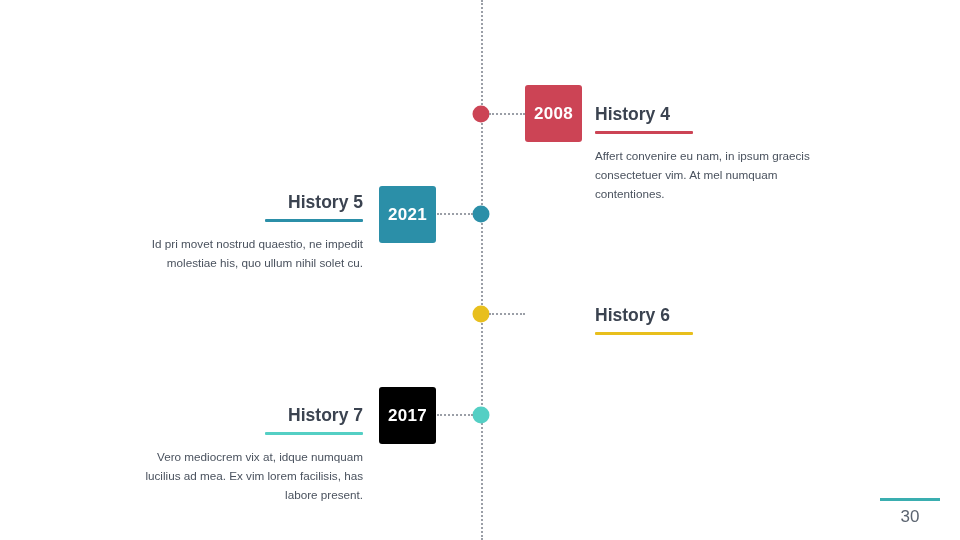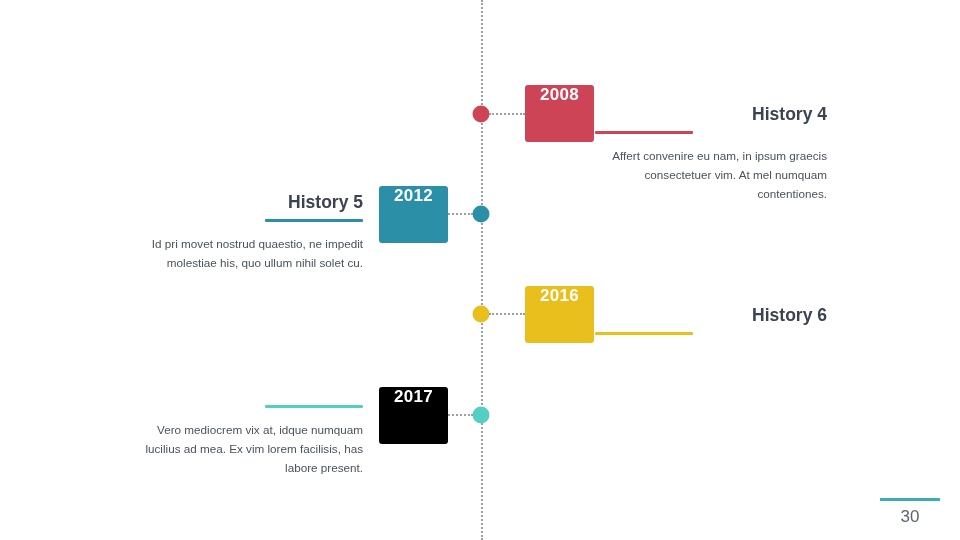--- a/index.html
+++ b/index.html
@@ -43,28 +43,28 @@
   .connector {
     position: absolute;
     height: 0;
     border-top: 2px dotted #8a8f98;
     opacity: 0.85;
   }
 
   
   .year-chip {
     position: absolute;
-    width: 69px;
+    width: 57px;
     height: 57px;
     border-radius: 3px;
     color: #ffffff;
     font-size: 17px;
     font-weight: bold;
     display: flex;
-    align-items: flex-start;
+    align-items: center;
     justify-content: center;
     letter-spacing: 0.3px;
   }
 
   
   .entry {
     position: absolute;
   }
   .entry .title {
     font-size: 17.5px;
@@ -79,21 +79,21 @@
     border-radius: 1px;
   }
   .entry .body {
     margin-top: 13px;
     font-size: 11.7px;
     line-height: 1.62;
     color: #4a525e;
   }
   .entry.right .title,
   .entry.right .body {
-    text-align: right;
+    text-align: left;
   }
   .entry.left .title,
   .entry.left .body {
     text-align: right;
   }
 
   
   .page-rule {
     position: absolute;
     right: 20px;
@@ -126,44 +126,42 @@
   </div>
   <div class="entry right" style="left:595px; top:104px; width:232px;">
     <div class="title">History 4</div>
     <div class="rule" style="background:#cc4455; width:98px;"></div>
     <div class="body">Affert convenire eu nam, in ipsum graecis consectetuer vim. At mel numquam contentiones.</div>
   </div>
 
   <div class="node-dot" style="left:481px; top:214px; background:#2b8fa8;"></div>
   <div class="connector" style="left:437px; top:213px; width:36px; border-color:#8a8f98;"></div>
   <div class="year-chip" style="left:379px; top:186px; background:#2b8fa8;">
-    <span>2012</span>
+    <span>2021</span>
   </div>
   <div class="entry left" style="left:133px; top:192px; width:230px;">
     <div class="title">History 5</div>
     <div class="rule" style="background:#2b8fa8; width:98px; margin-left:auto;"></div>
     <div class="body">Id pri movet nostrud quaestio, ne impedit molestiae his, quo ullum nihil solet cu.</div>
   </div>
 
   <div class="node-dot" style="left:481px; top:314px; background:#e8bf1d;"></div>
   <div class="connector" style="left:489px; top:313px; width:36px; border-color:#8a8f98;"></div>
-  <div class="year-chip" style="left:525px; top:286px; background:#e8bf1d;">
-    <span>2016</span>
-  </div>
   <div class="entry right" style="left:595px; top:305px; width:232px;">
     <div class="title">History 6</div>
     <div class="rule" style="background:#e8bf1d; width:98px;"></div>
   </div>
 
   <div class="node-dot" style="left:481px; top:415px; background:#54cfc4;"></div>
   <div class="connector" style="left:437px; top:414px; width:36px; border-color:#8a8f98;"></div>
   <div class="year-chip" style="left:379px; top:387px; background:#000000;">
     <span>2017</span>
   </div>
   <div class="entry left" style="left:133px; top:405px; width:230px;">
+    <div class="title">History 7</div>
     <div class="rule" style="background:#54cfc4; width:98px; margin-left:auto;"></div>
     <div class="body">Vero mediocrem vix at, idque numquam lucilius ad mea. Ex vim lorem facilisis, has labore present.</div>
   </div>
 
   <div class="page-rule"></div>
   <div class="page-num">30</div>
 
 </div>
 
 </body></html>

